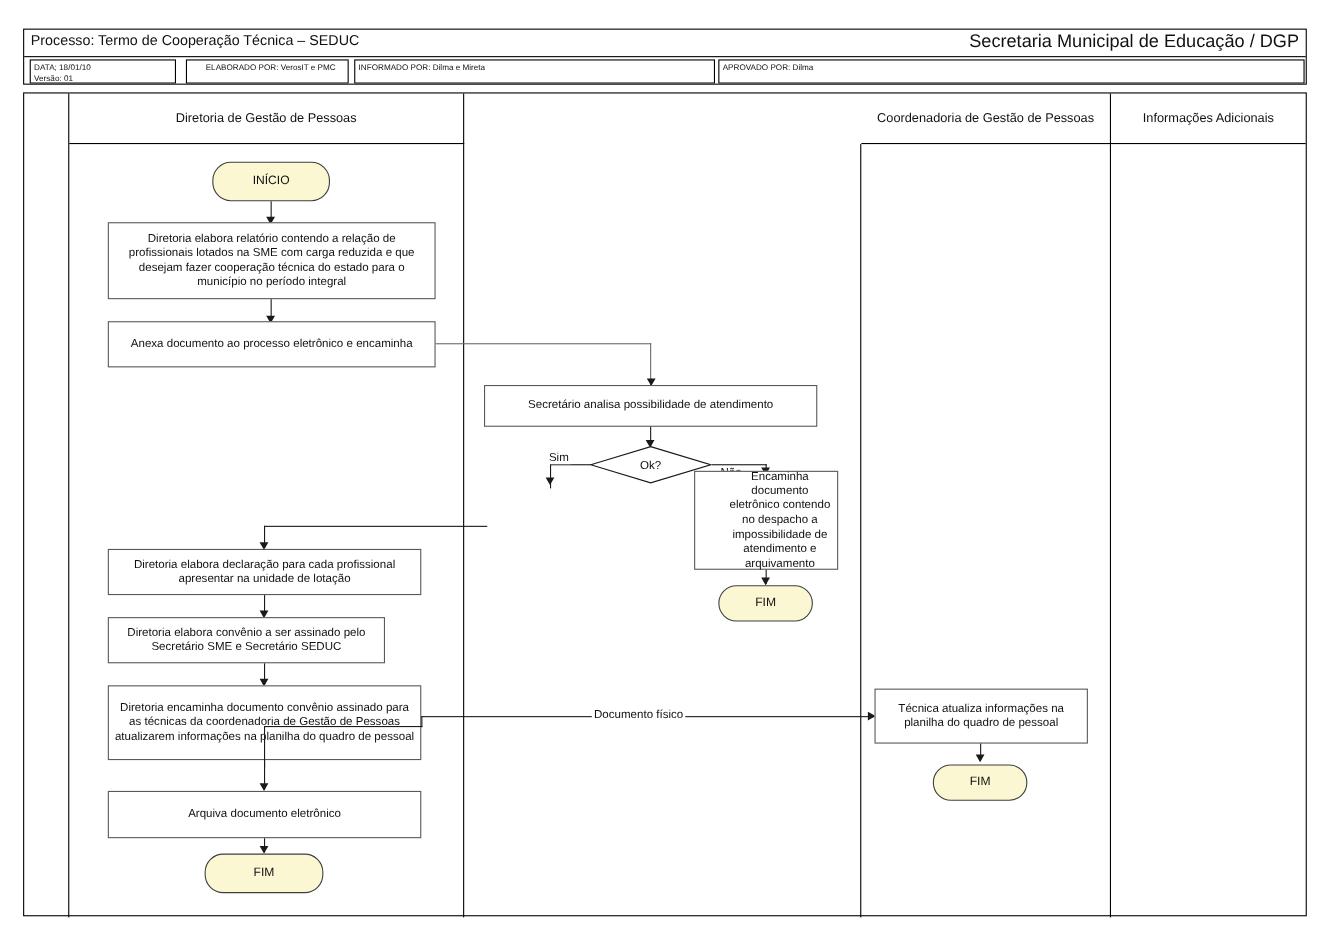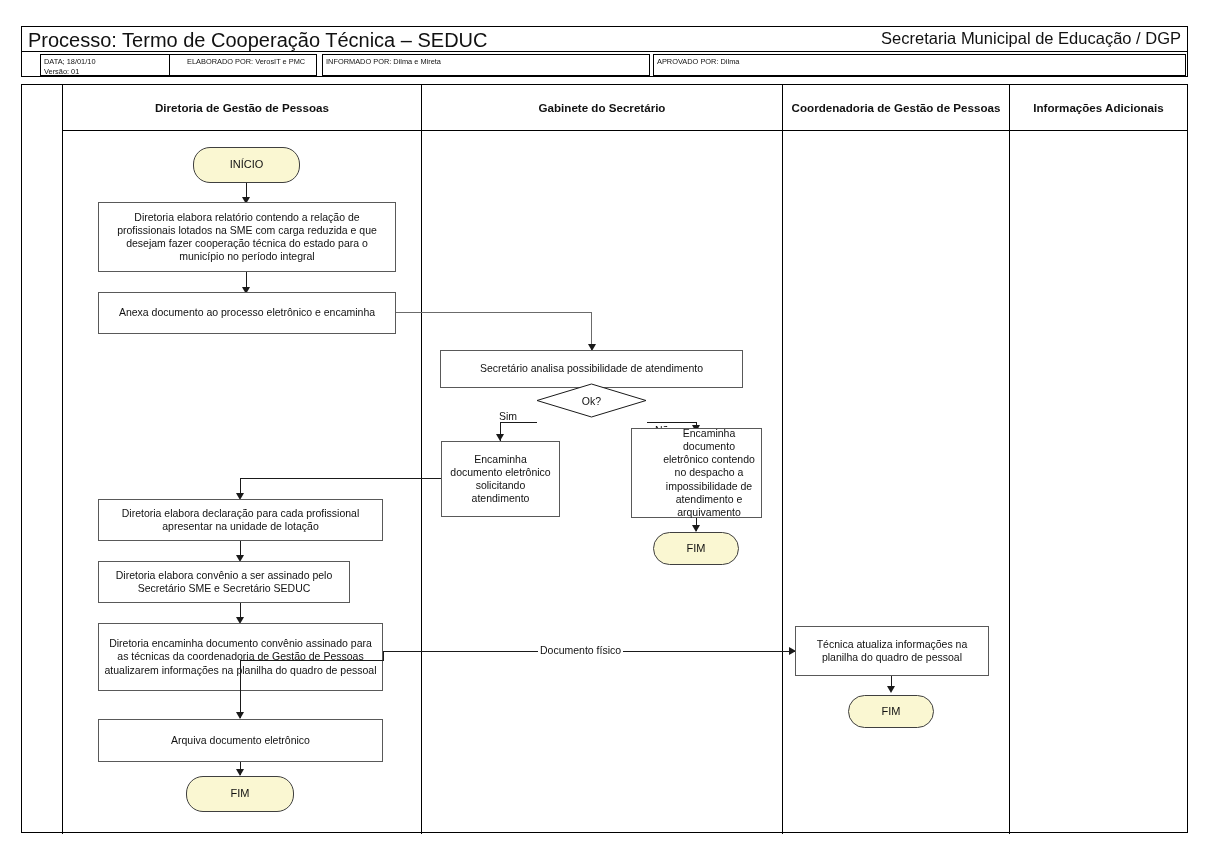--- a/index.html
+++ b/index.html
@@ -30,21 +30,21 @@
     position: absolute;
     left: 0; top: 0;
     width: 100%;
     height: 25px;
     border-bottom: 1px solid #000;
     box-sizing: border-box;
   }
   .hdr-title-left {
     position: absolute;
     left: 6px; top: 2px;
-    font-size: 20px;
+    font-size: 13px;
     color: #111;
     white-space: nowrap;
   }
   .hdr-title-right {
     position: absolute;
     right: 6px; top: 2px;
     font-size: 16.5px;
     color: #111;
     white-space: nowrap;
   }
@@ -53,35 +53,34 @@
     top: 27px;
     height: 22px;
     border: 1px solid #000;
     box-sizing: border-box;
     font-size: 7.4px;
     color: #111;
     padding: 2px 3px 0 3px;
     line-height: 9.5px;
     background: #fff;
   }
-  .meta-a { left: 18px;   width: 133px; }
+  .meta-a { left: 5px;   width: 133px; }
   .meta-b { left: 147px; width: 148px; padding-left: 17px; }
   .meta-c { left: 300px; width: 328px; }
   .meta-d { left: 631px; width: 533px; }
 
   
   .lane-frame {
     position: absolute;
     left: 21px;
     top: 84px;
     width: 1167px;
     height: 749px;
     border: 1px solid #000;
     box-sizing: border-box;
-    font-weight: bold;
   }
   .lane-head {
     position: absolute;
     top: 0;
     height: 46px;
     border-right: 1px solid #000;
     border-bottom: 1px solid #000;
     box-sizing: border-box;
     display: flex;
     align-items: center;
@@ -197,23 +196,20 @@
   <div class="lane-frame">
 
     <div class="lane-head lane-nohead" style="left:0; width:41px; border-bottom:none;"></div>
     <div class="lane-body" style="left:0; width:41px;"></div>
 
     <div class="lane-head" style="left:41px; width:359px;">
       <span>Diretoria de Gestão de Pessoas</span>
     </div>
     <div class="lane-body" style="left:41px; width:359px;"></div>
 
-    <div class="lane-head" style="left:400px; width:361px;">
-      <span>Gabinete do Secretário</span>
-    </div>
     <div class="lane-body" style="left:400px; width:361px;"></div>
 
     <div class="lane-head" style="left:761px; width:227px;">
       <span>Coordenadoria de Gestão de Pessoas</span>
     </div>
     <div class="lane-body" style="left:761px; width:227px;"></div>
 
     <div class="lane-head lane-last" style="left:988px; width:177px;">
       <span>Informações Adicionais</span>
     </div>
@@ -267,33 +263,32 @@
   <div class="conn conn-v" style="left:240px; top:762px; height:13px;"></div>
   <div class="arrow-down" style="left:236px; top:769px;"></div>
 
   <div class="shape terminator" style="left:186px; top:776px; width:108px; height:36px;">FIM</div>
 
   <div class="shape process" style="left:440px; top:350px; width:303px; height:38px;">Secretário analisa possibilidade de atendimento</div>
 
   <div class="conn conn-v" style="left:591px; top:388px; height:17px;"></div>
   <div class="arrow-down" style="left:587px; top:400px;"></div>
 
-  <div class="decision-wrap" style="left:536px; top:383px; width:111px; height:35px;">
+  <div class="decision-wrap" style="left:536px; top:405px; width:111px; height:35px;">
     <svg width="111" height="35" viewBox="0 0 111 35">
       <polygon points="55.5,1 110,17.5 55.5,34 1,17.5" fill="#ffffff" stroke="#1a1a1a" stroke-width="1"></polygon>
     </svg>
     <div class="decision-label">Ok?</div>
   </div>
 
   <div class="conn conn-h" style="left:500px; top:422px; width:37px;"></div>
   <div class="conn conn-v" style="left:500px; top:422px; height:22px;"></div>
   <div class="arrow-down" style="left:496px; top:434px;"></div>
   <div class="edge-label" style="left:497px; top:410px;">Sim</div>
 
-  <div class="shape process" style="left:441px; top:441px; width:119px; height:76px;">Encaminha documento eletrônico solicitando atendimento</div>
 
   <div class="conn conn-h" style="left:647px; top:422px; width:50px;"></div>
   <div class="conn conn-v" style="left:696px; top:422px; height:15px;"></div>
   <div class="arrow-down" style="left:692px; top:425px;"></div>
   <div class="edge-label" style="left:653px; top:424px;">Não</div>
 
   <div class="shape process" style="left:631px; top:428px; width:131px; height:90px;padding-left:30px;">Encaminha documento eletrônico contendo no despacho a impossibilidade de atendimento e arquivamento</div>
 
   <div class="conn conn-v" style="left:696px; top:518px; height:13px;"></div>
   <div class="arrow-down" style="left:692px; top:525px;"></div>

